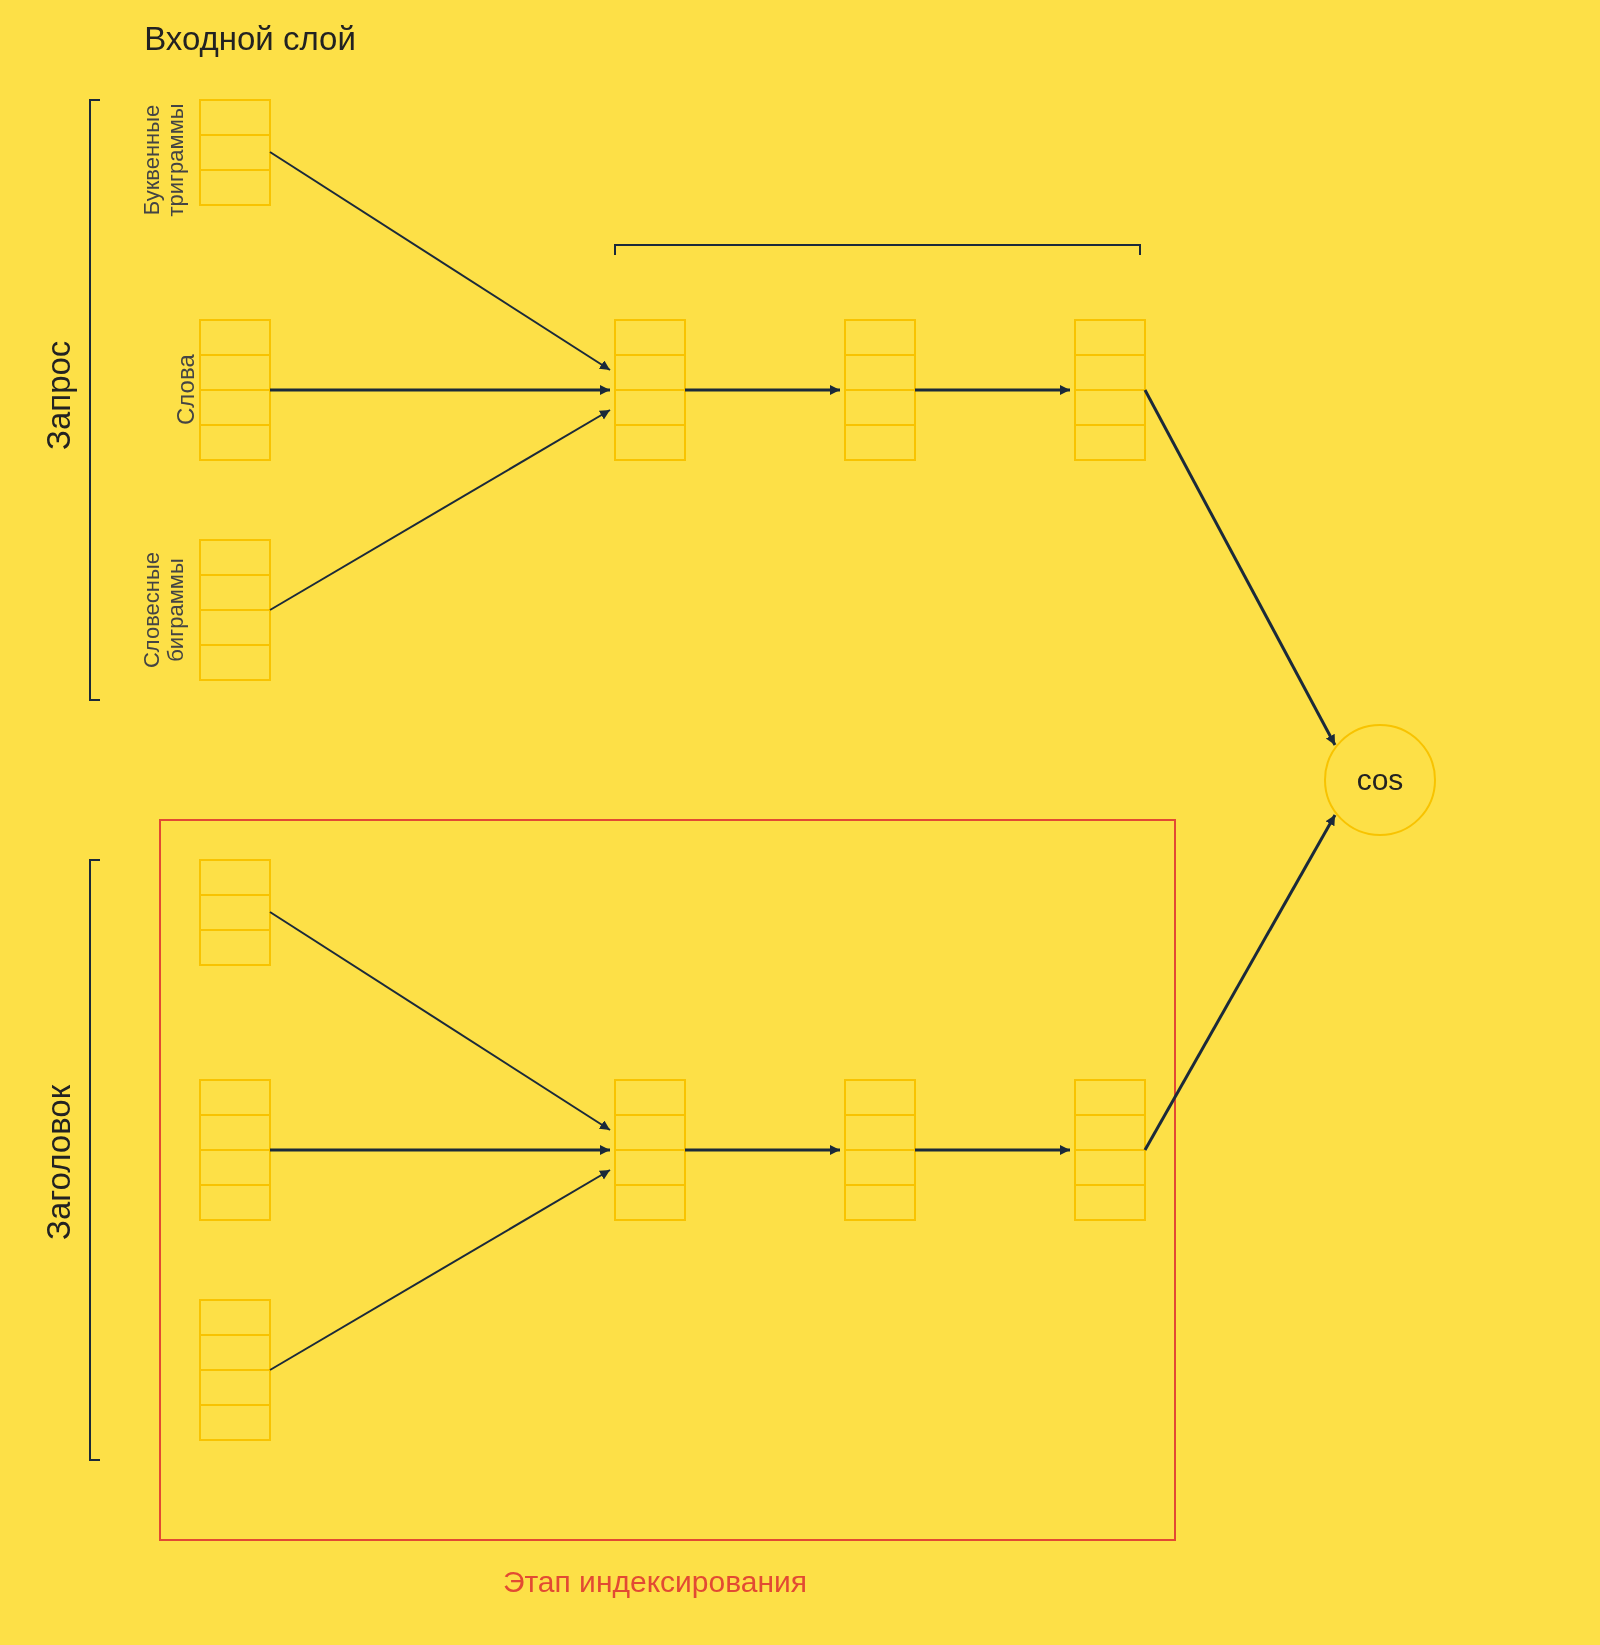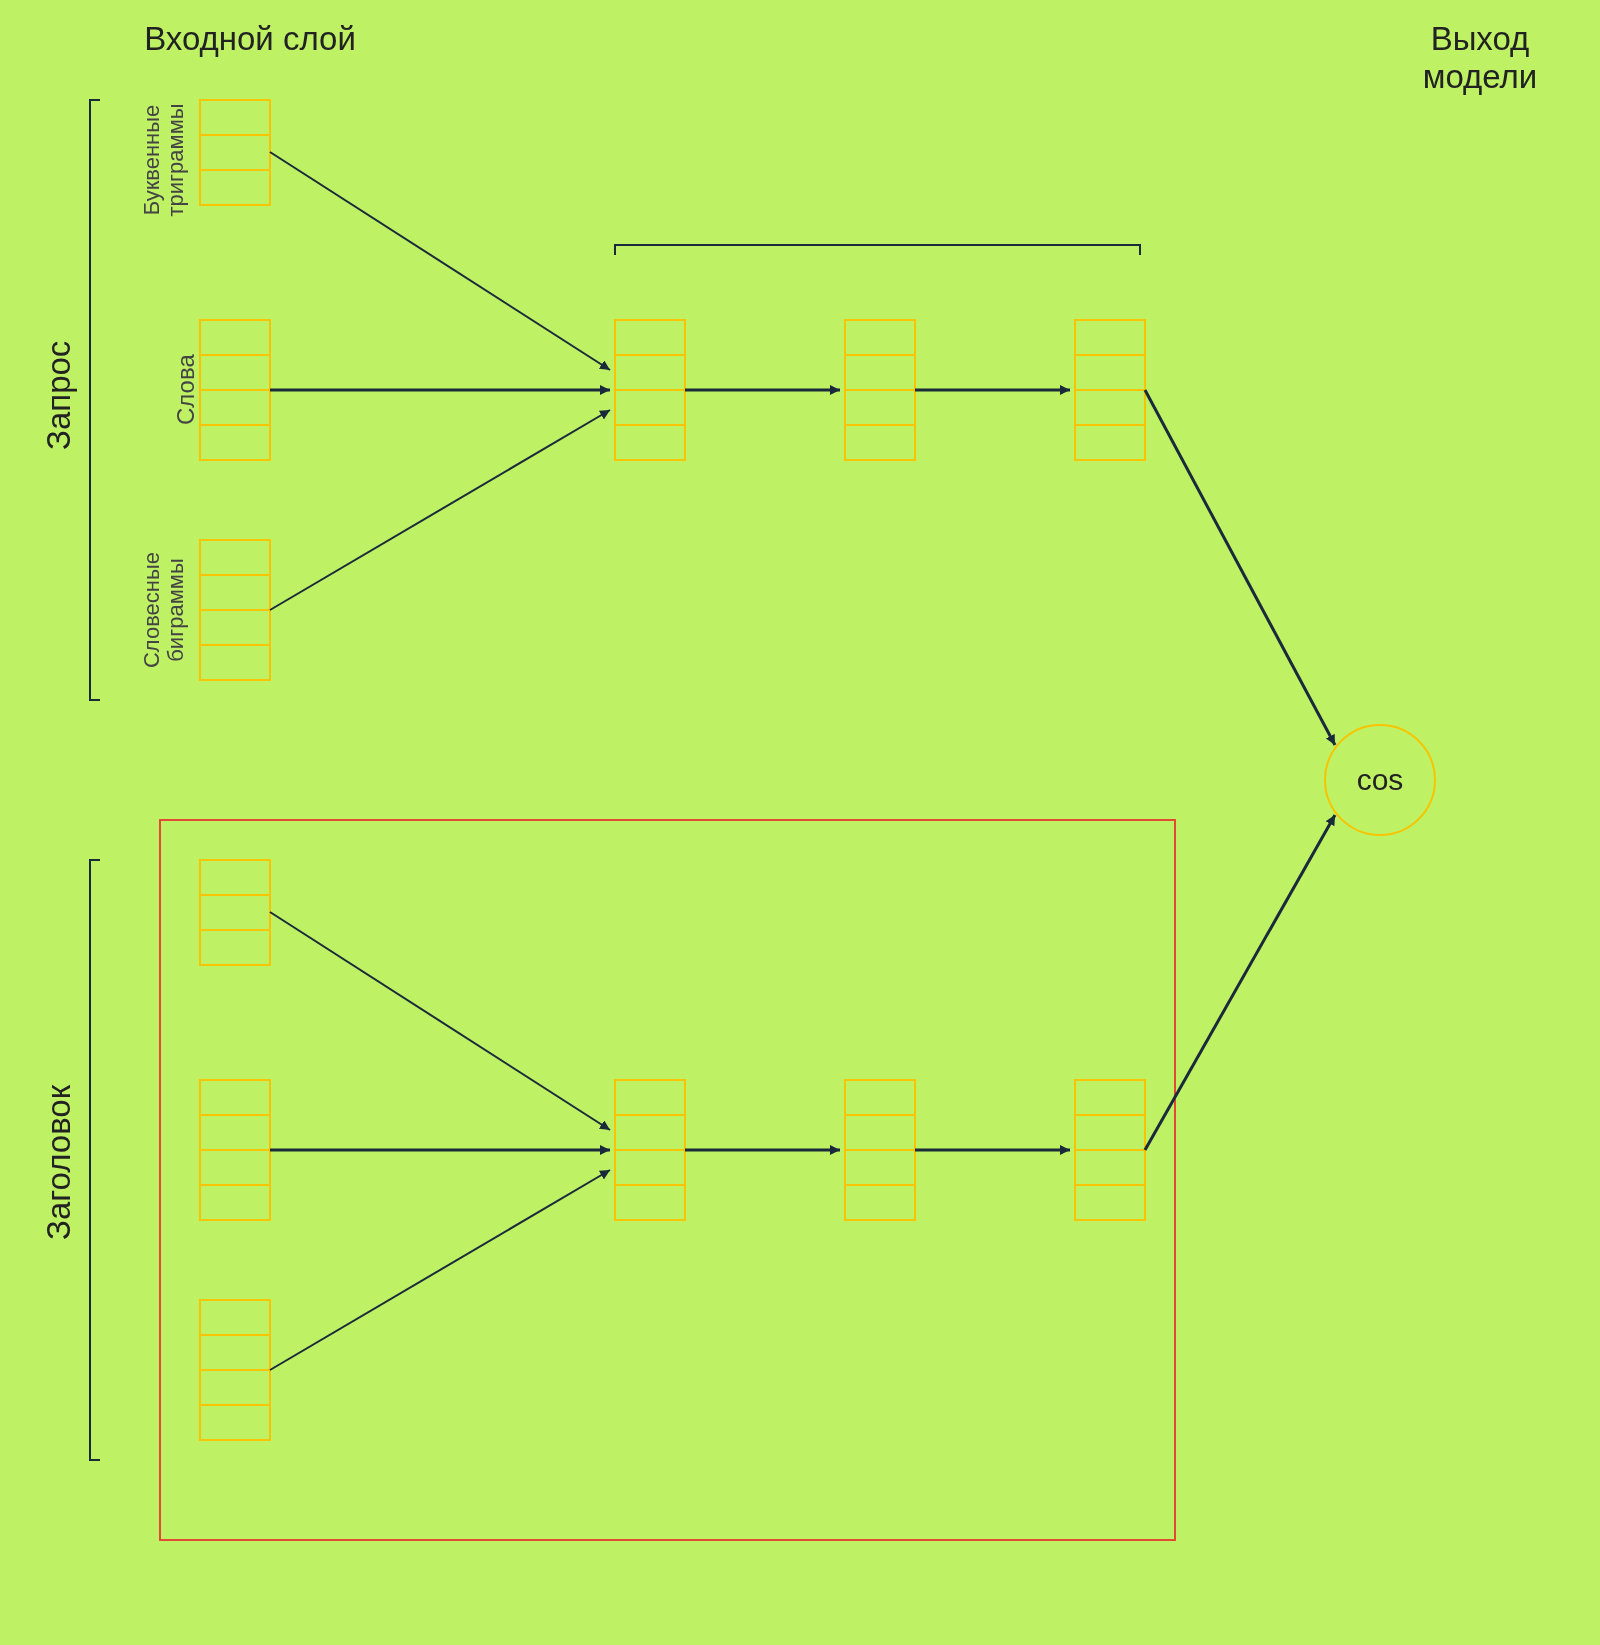--- a/index.html
+++ b/index.html
@@ -5,21 +5,21 @@
   html, body {
     margin: 0;
     padding: 0;
     background: #ffffff;
     font-family: "Helvetica Neue", Arial, sans-serif;
   }
   .canvas {
     position: relative;
     width: 1600px;
     height: 1645px;
-    background: #bef264;
+    background: #fde047;
   }
   svg { display: block; }
 
   .hdr {
     position: absolute;
     font-size: 33px;
     color: #222;
     text-align: center;
   }
   .vlabel {
@@ -51,21 +51,20 @@
     color: #e24a33;
     text-align: center;
   }
 </style>
 </head>
 <body>
 
 <div class="canvas" data-name="diagram-canvas">
 
   <div class="hdr" style="left:110px; top:20px; width:280px;" data-name="header-input-layer">Входной слой</div>
-  <div class="hdr" style="left:1380px; top:20px; width:200px;" data-name="header-output">Выход модели</div>
 
   <div class="vlabel" style="left:40px; top:450px;" data-name="section-label-query">Запрос</div>
   <div class="vlabel" style="left:40px; top:1240px;" data-name="section-label-title">Заголовок</div>
 
   <div class="vlabel-sm" style="left:172px; top:425px;" data-name="input-label-words">Слова</div>
 
   <style>
   </style>
 
   <svg width="1600" height="1645" data-name="diagram-svg">
@@ -185,14 +184,15 @@
   <div style="position:absolute; left:140px; top:225px; width:130px; transform:rotate(-90deg); transform-origin:left top; font-size:22px; color:#444; text-align:center; line-height:1.1;" data-name="input-label-trigrams-block">
     <span>Буквенные триграммы</span>
   </div>
   <div style="position:absolute; left:140px; top:680px; width:140px; transform:rotate(-90deg); transform-origin:left top; font-size:22px; color:#444; text-align:center; line-height:1.1;" data-name="input-label-bigrams-block">
     <span>Словесные биграммы</span>
   </div>
 
   <style>
   </style>
 
+  <div class="cap-red" style="left:380px; top:1565px; width:550px;" data-name="indexing-caption">Этап индексирования</div>
 
 </div>
 
 </body></html>

